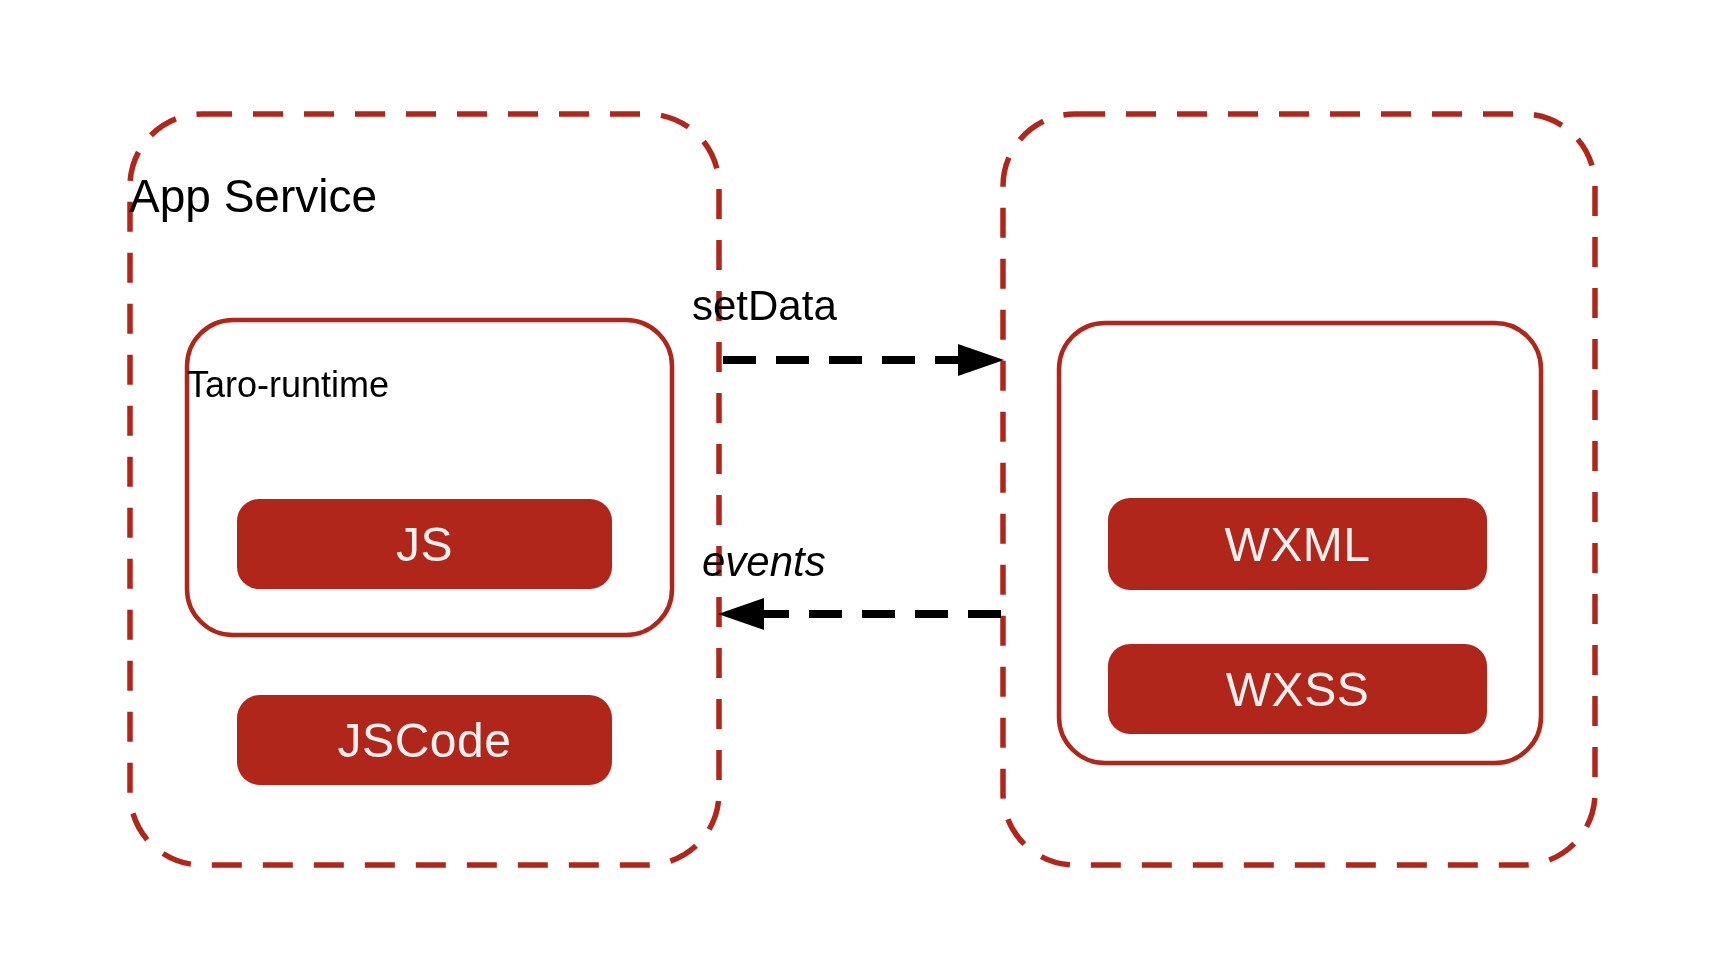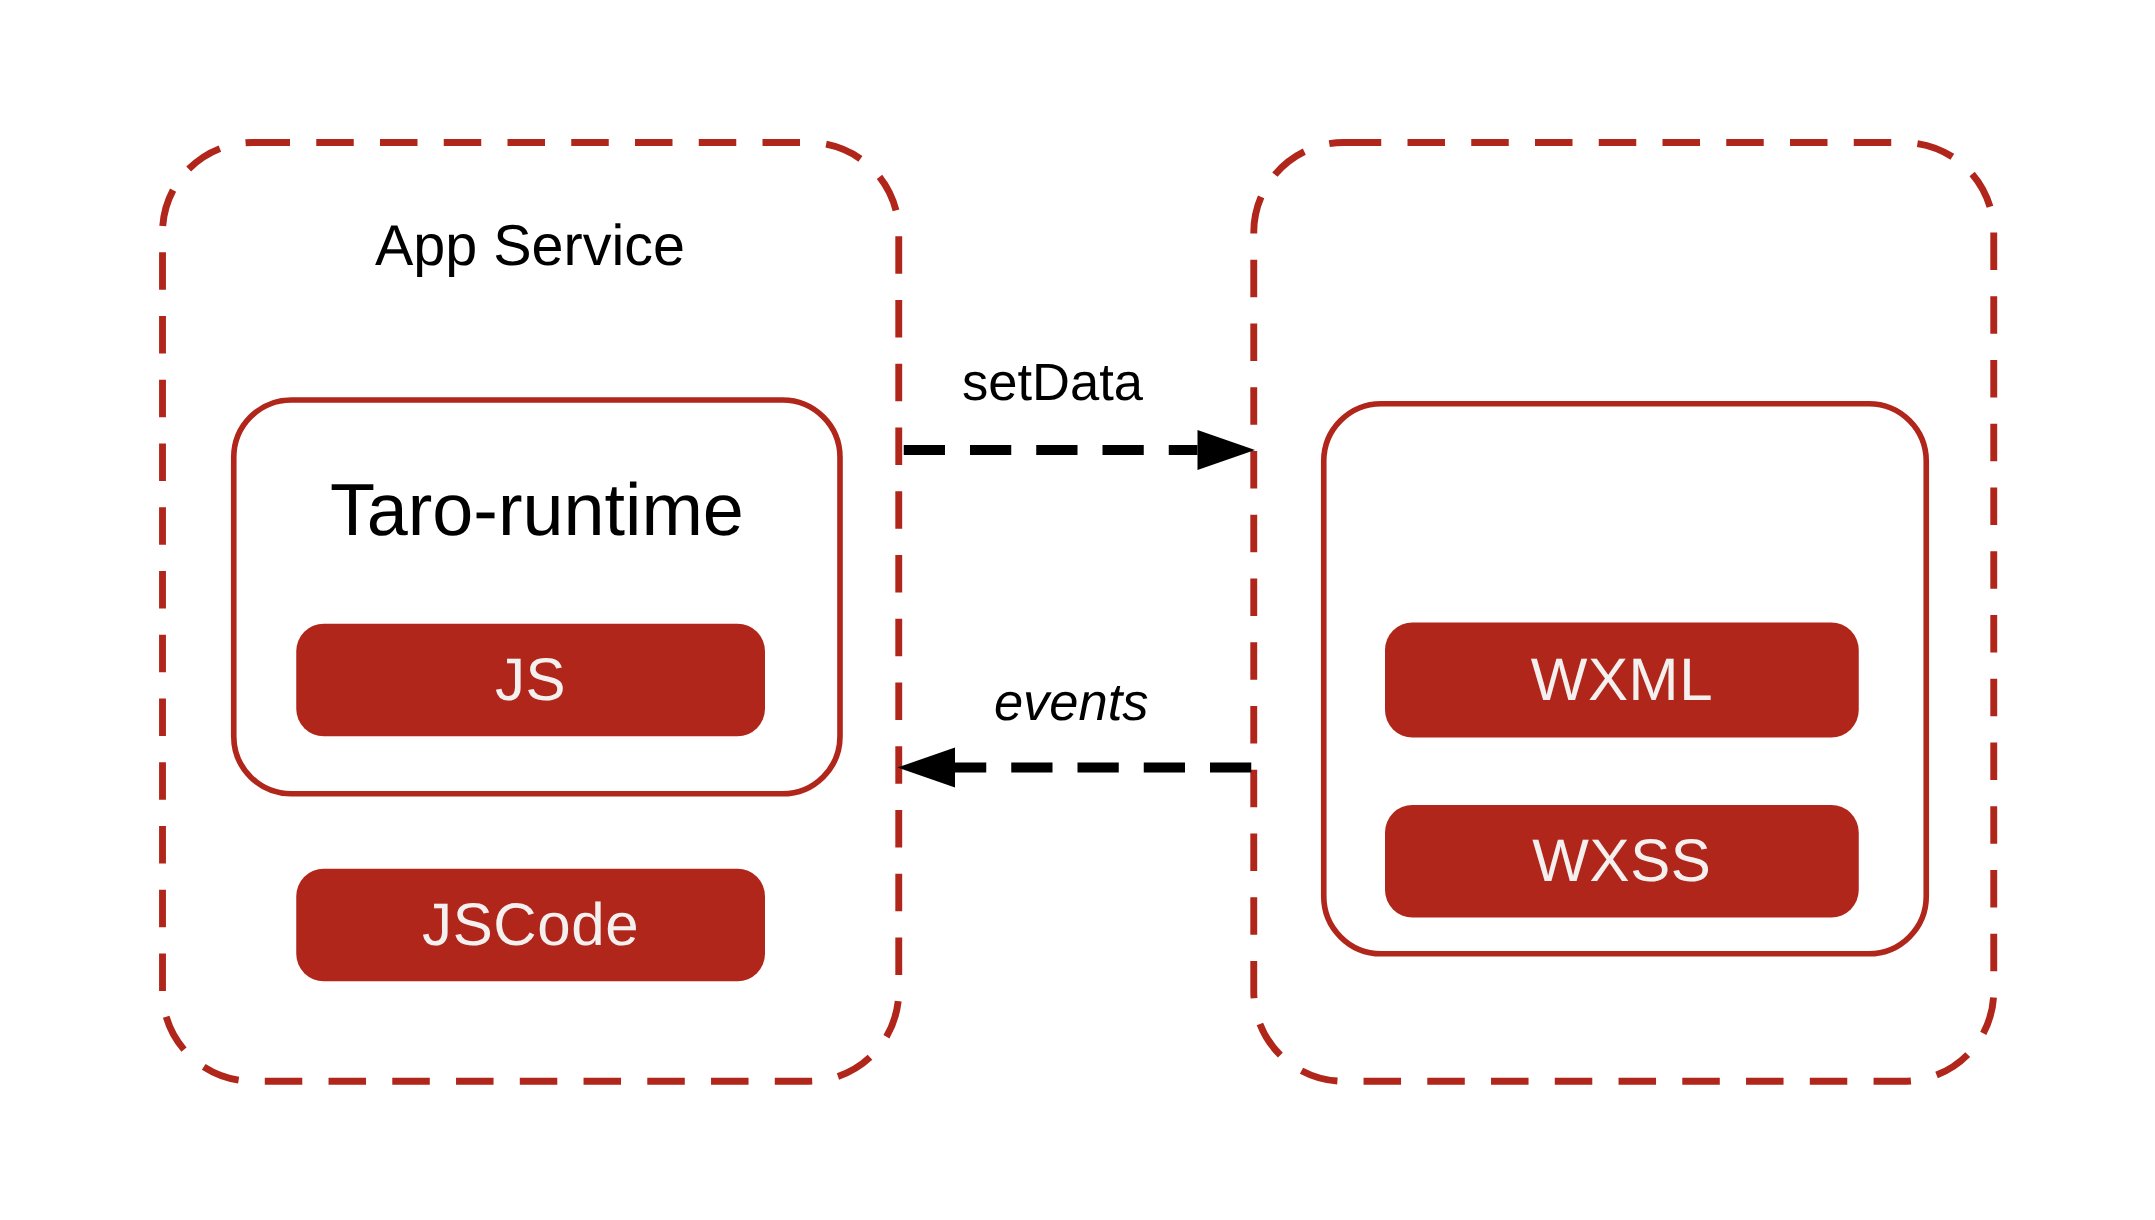--- a/index.html
+++ b/index.html
@@ -22,26 +22,26 @@
   .shapes-svg {
     position: absolute;
     left: 0; top: 0;
     width: 1724px;
     height: 976px;
   }
 
   .label {
     position: absolute;
     color: var(--ink);
-    text-align: center;
+    text-align: left;
     line-height: 1.08;
     white-space: nowrap;
   }
   .container-title { font-size: 46px; }
-  .inner-title { font-size: 59px; margin-top: 11px; }
+  .inner-title { font-size: 36px; }
   .arrow-label { font-size: 42px; }
 
   .pill {
     position: absolute;
     background: var(--red);
     border-radius: 22px;
     color: var(--pill-text);
     display: flex;
     align-items: center;
     justify-content: center;
@@ -49,21 +49,21 @@
     letter-spacing: 0.5px;
   }
 
   
   .title-app-service { left: 129px; top: 172px; width: 590px; }
   .title-view        { left: 1002px; top: 172px; width: 593px; }
   .title-taro        { left: 187px; top: 366px; width: 485px; }
   .title-page        { left: 1060px; top: 370px; width: 478px; }
 
   .pill-js     { left: 237px;  top: 499px; width: 375px; height: 90px; }
-  .pill-jscode { left: 237px;  top: 695px; width: 375px; height: 90px; }
+  .pill-jscode { left: 237px;  top: 695px; width: 375px; height: 90px; border-radius: 23px; }
   .pill-wxml   { left: 1108px; top: 498px; width: 379px; height: 92px; }
   .pill-wxss   { left: 1108px; top: 644px; width: 379px; height: 90px; }
 
   .label-setdata { left: 692px; top: 283px; width: 300px; }
   .label-events  { left: 702px; top: 539px; width: 310px; font-style: italic; }
 </style>
 </head>
 <body>
 
 <div class="canvas">

